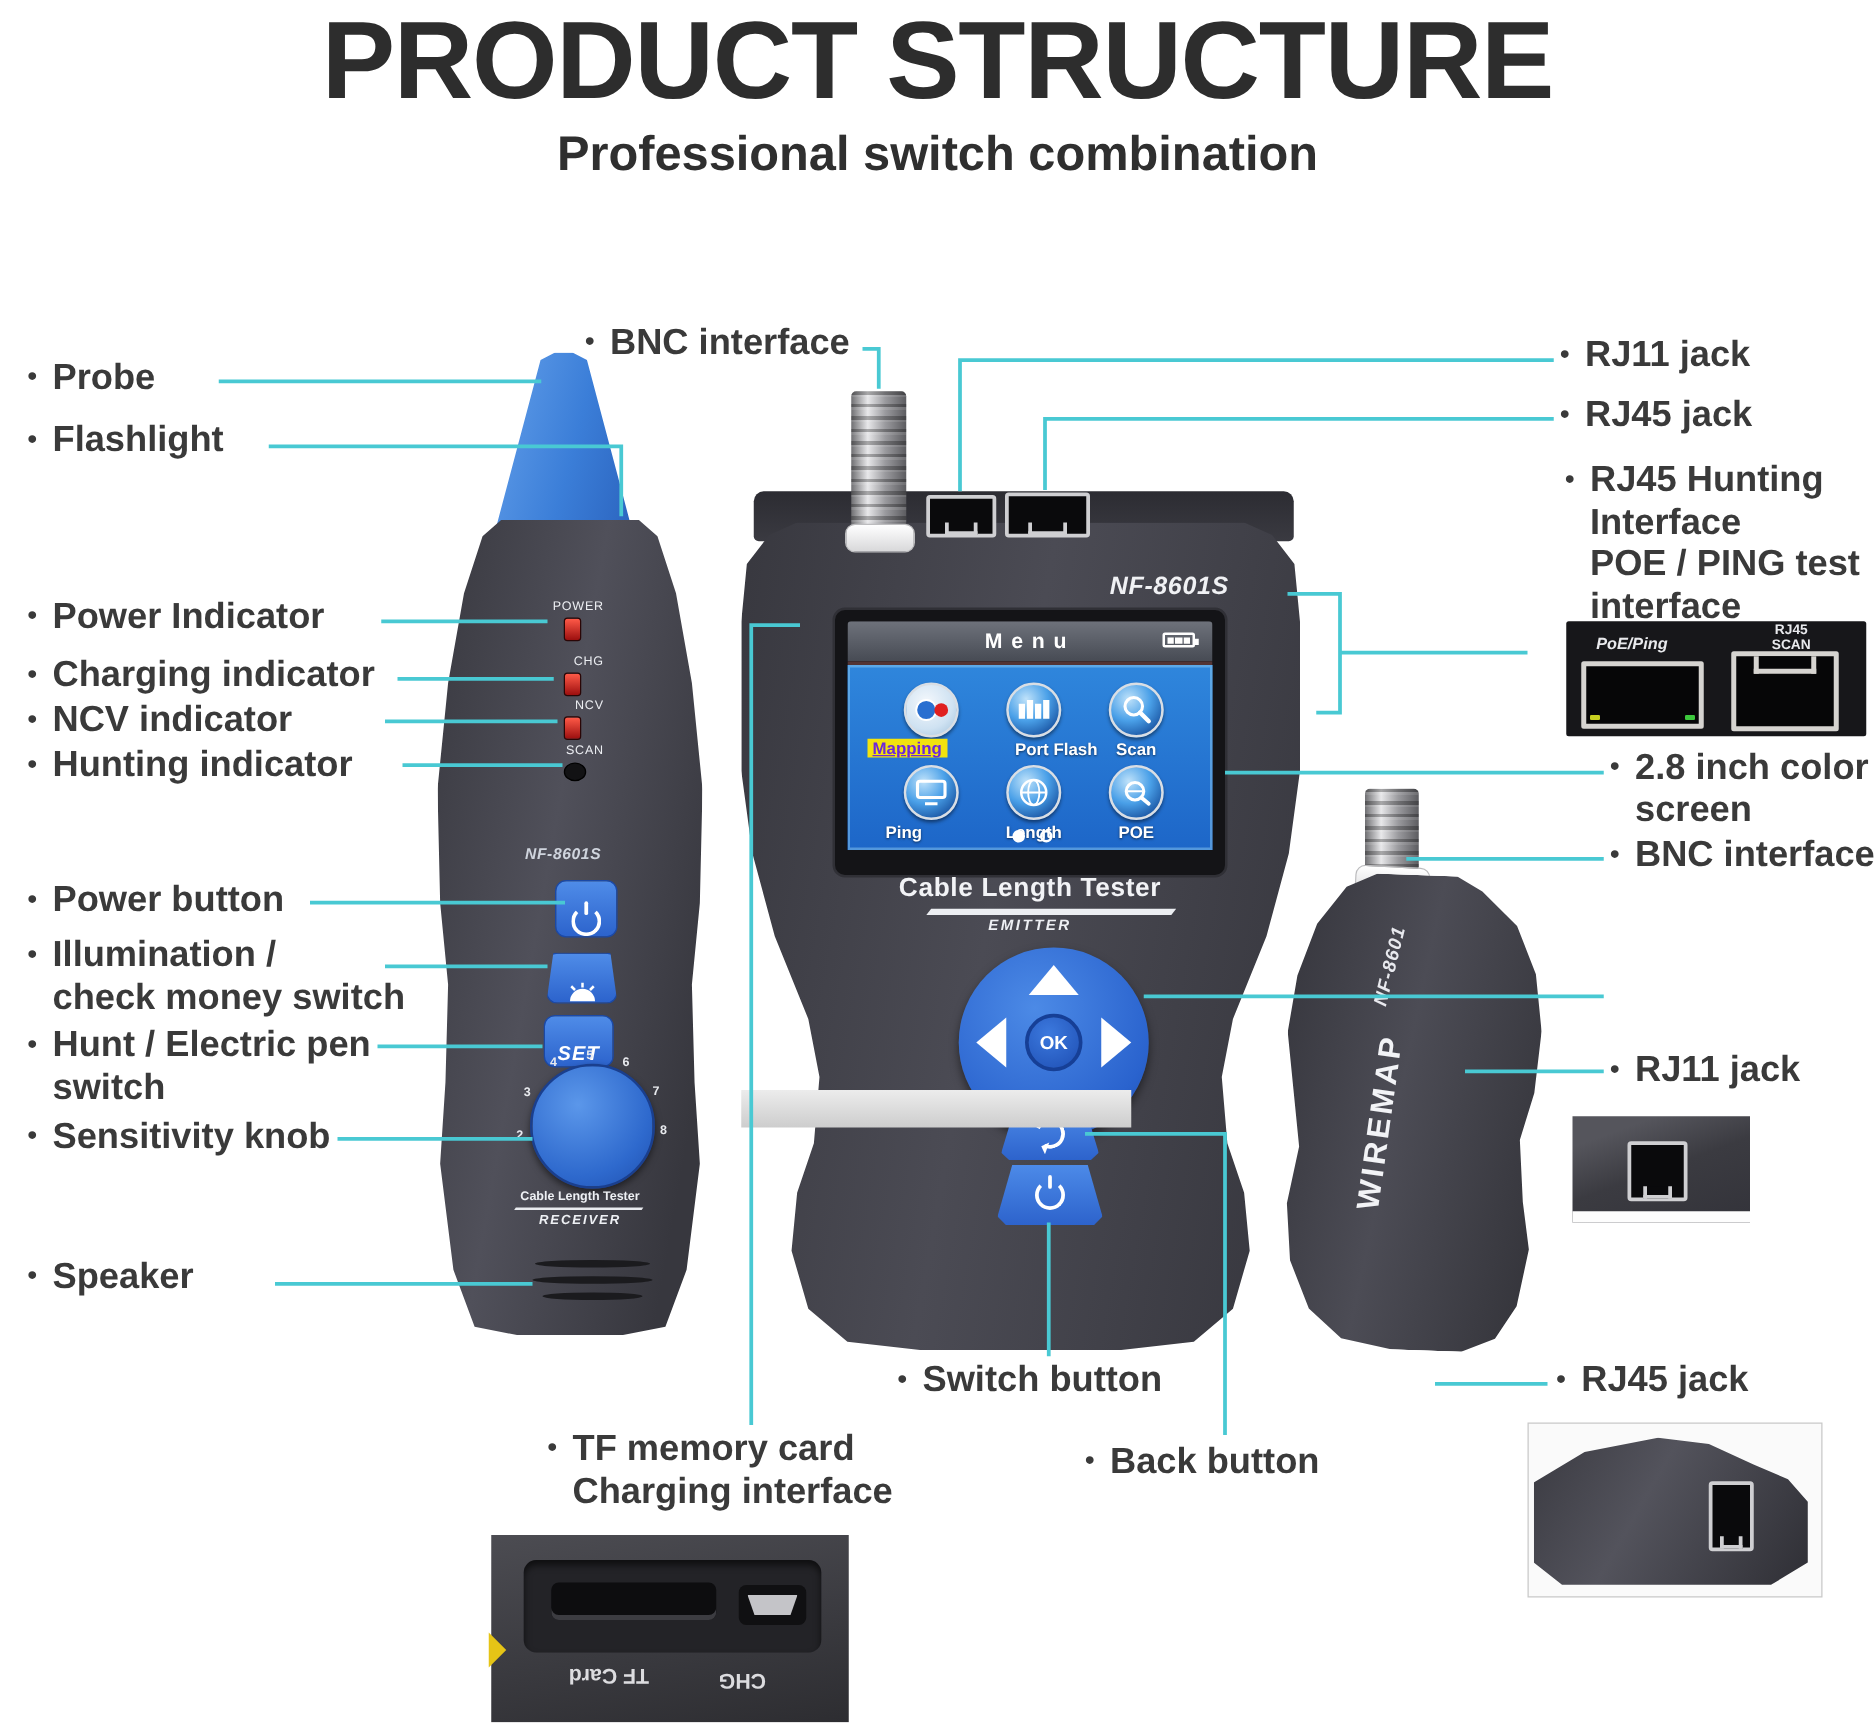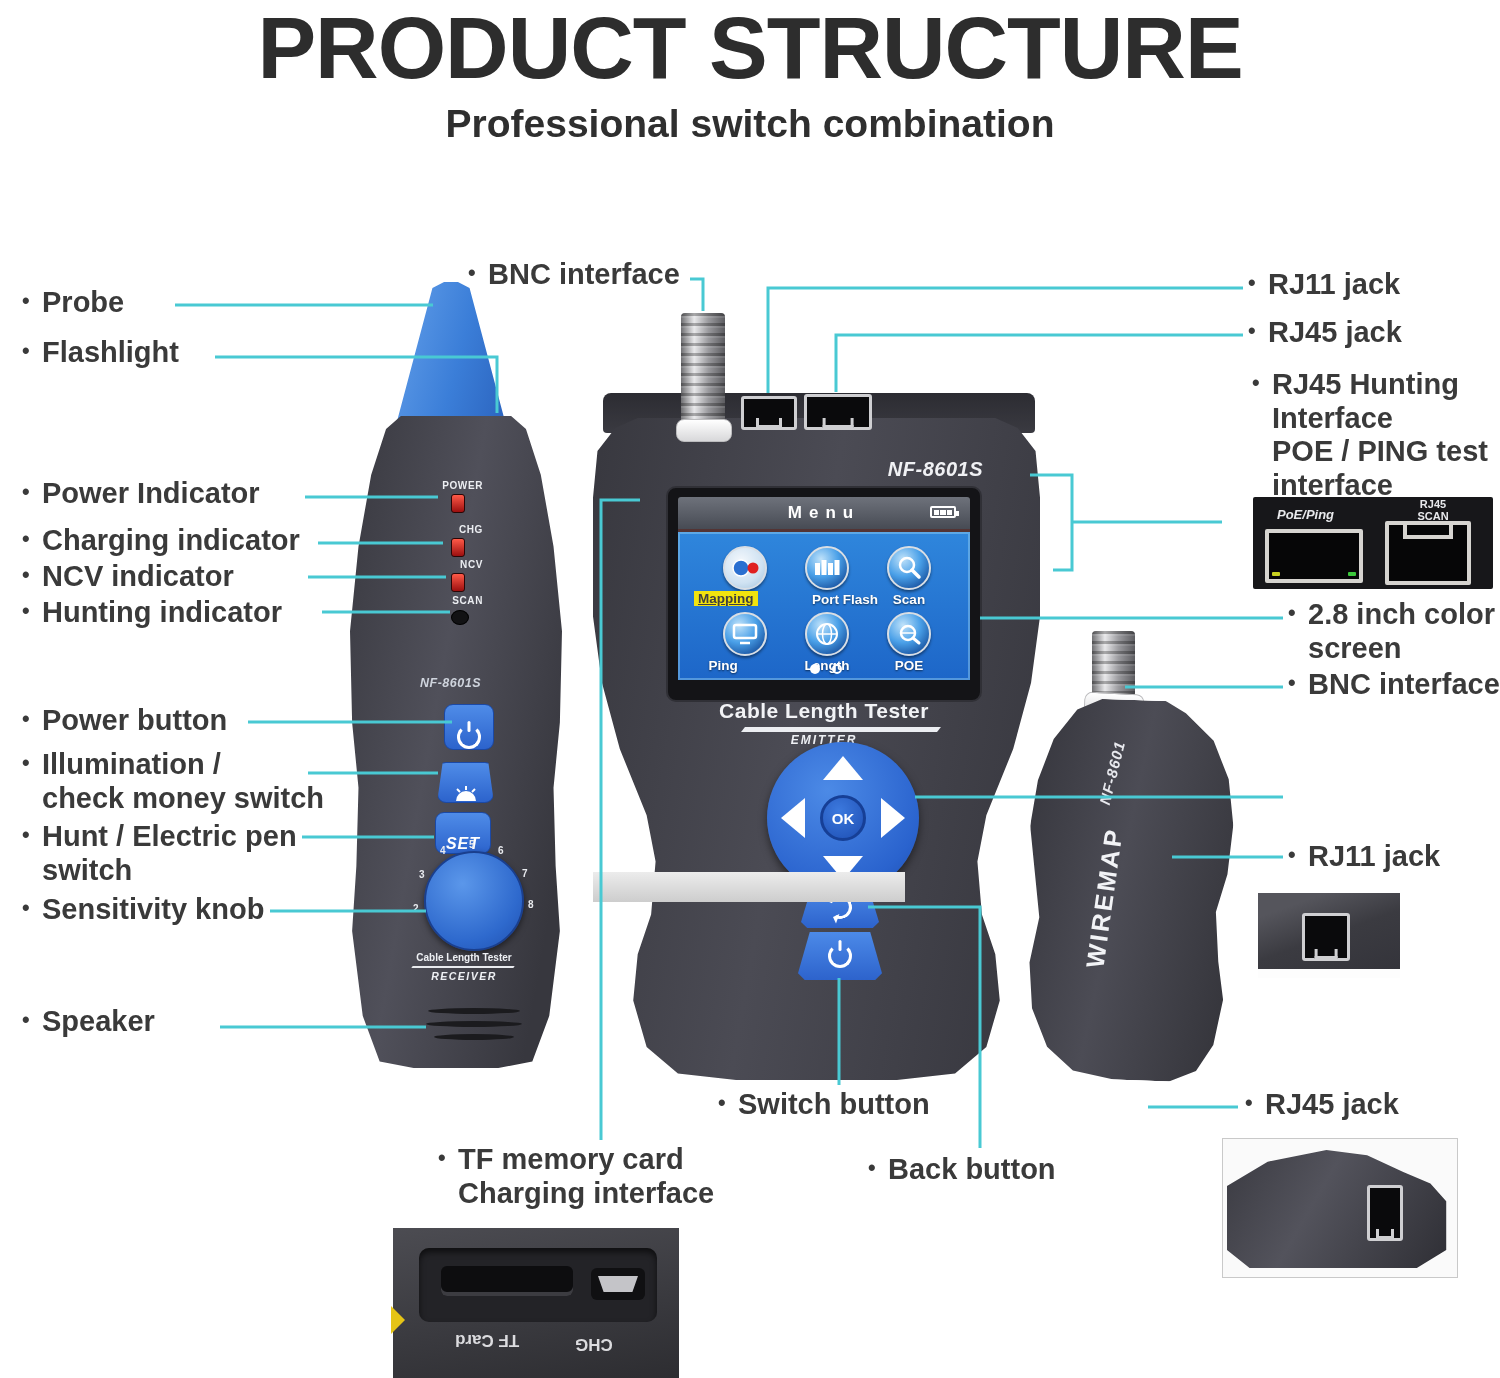--- a/index.html
+++ b/index.html
@@ -19,21 +19,21 @@
   
   .dev{position:absolute;}
   
   .rx-cone{position:absolute;left:393px;top:282px;width:116px;height:152px;
      background:linear-gradient(105deg,#64a0ea,#3b7ed8 55%,#2a62bd);
      clip-path:polygon(44% 0,56% 0,66% 4%,97% 93%,100% 100%,0 100%,3% 93%,34% 4%);z-index:1;}
   .rx-body{position:absolute;left:350px;top:416px;width:212px;height:652px;z-index:1;
      background:linear-gradient(100deg,#393940,#50505a 42%,#37373e 88%);
      clip-path:polygon(24% 0,76% 0,83% 2%,90% 9%,96% 20%,100% 33%,99% 47%,96% 57%,97% 69%,99% 79%,94% 92%,86% 99%,70% 100%,30% 100%,14% 99%,6% 92%,1% 79%,3% 69%,4% 57%,1% 47%,0 33%,4% 20%,10% 9%,17% 2%);}
   .ind-label{position:absolute;left:38px;width:95px;text-align:right;font-size:10px;
-     font-weight:700;letter-spacing:0.6px;color:#eceef2;}
+     font-weight:400;letter-spacing:0.6px;color:#eceef2;}
   .led{position:absolute;left:101px;width:12px;height:17px;border-radius:3px;
      background:linear-gradient(180deg,#ff5a48,#9c0f0f);border:1px solid #2a0606;}
   .led.dark{width:16px;height:13px;border-radius:50%;background:#121214;border:1px solid #000;}
   .rx-model{position:absolute;left:70px;top:260px;width:80px;font-size:12.5px;font-weight:700;
      font-style:italic;color:#cfd4dd;letter-spacing:0.5px;}
   .btn-blue{position:absolute;background:linear-gradient(180deg,#4f8ce8,#2c63cc);
      border:1px solid #1b49a6;border-radius:9px;display:flex;align-items:flex-end;justify-content:center;}
   .pwr-glyph{width:18px;height:18px;border:3px solid #fff;border-radius:50%;
      border-top-color:transparent;position:relative;}
   .pwr-glyph::after{content:"";position:absolute;left:50%;top:-7px;transform:translateX(-50%);
@@ -79,30 +79,30 @@
   .scr-blue{position:absolute;left:10px;top:44px;width:292px;height:148px;
      background:linear-gradient(180deg,#2f86dc,#1d66c8);
      box-shadow:inset 0 0 0 2px rgba(150,210,245,.45);}
   .mi{position:absolute;width:44px;height:44px;border-radius:50%;
      background:radial-gradient(circle at 35% 28%,#bfe2fa,#4aa0e8 45%,#17509e 85%);
      border:2px solid #d9dee4;box-shadow:0 2px 3px rgba(0,0,0,.45);
      display:flex;align-items:center;justify-content:center;box-sizing:border-box;}
   .mi.light{background:radial-gradient(circle at 40% 35%,#f4f8fc,#cfe2f2 60%,#9fc0da);}
   .mi-lbl{position:absolute;width:96px;text-align:center;font-size:13.5px;font-weight:700;
      color:#fff;text-shadow:0 1px 2px rgba(0,0,0,.6);}
-  .mi-lbl.hl{width:auto;padding:0 4px;background:#f2e30e;color:#404040;text-shadow:none;
+  .mi-lbl.hl{width:auto;padding:0 4px;background:#f2e30e;color:#6d28d9;text-shadow:none;
      text-decoration:underline;}
   .dot{position:absolute;width:10px;height:10px;border-radius:50%;}
   .em-brand{position:absolute;left:666px;top:699px;width:316px;text-align:center;z-index:2;
      font-size:21px;font-weight:800;color:#f2f3f6;letter-spacing:0.5px;}
   .em-divider{position:absolute;left:743px;top:727px;width:196px;height:5px;background:#eceef2;
      transform:skewX(-38deg);z-index:2;}
   .em-role{position:absolute;left:666px;top:733px;width:316px;text-align:center;z-index:2;
      font-size:12px;font-weight:800;font-style:italic;letter-spacing:2px;color:#eef0f4;}
-  .dpad{position:absolute;left:767px;top:742px;width:152px;height:152px;border-radius:50%;z-index:2;
+  .dpad{position:absolute;left:767px;top:758px;width:152px;height:152px;border-radius:50%;z-index:2;
      background:radial-gradient(circle at 40% 32%,#4c8ae6,#2a63ce 70%,#1c4cae);
      box-shadow:0 4px 8px rgba(0,0,0,.5);}
   .arrow{position:absolute;width:0;height:0;}
   .ok{position:absolute;left:50%;top:50%;transform:translate(-50%,-50%);width:46px;height:46px;
      border-radius:50%;background:radial-gradient(circle at 40% 32%,#3c79de,#1e4fb4);
      border:3px solid #16ay;border:3px solid #163f96;display:flex;align-items:center;justify-content:center;
      font-size:15px;font-weight:800;color:#fff;box-sizing:border-box;}
   .trap-btn{position:absolute;z-index:2;background:linear-gradient(180deg,#4c8ae8,#2d63cc);
      clip-path:polygon(14% 0,86% 0,100% 86%,92% 100%,8% 100%,0 86%);
      display:flex;align-items:center;justify-content:center;}

